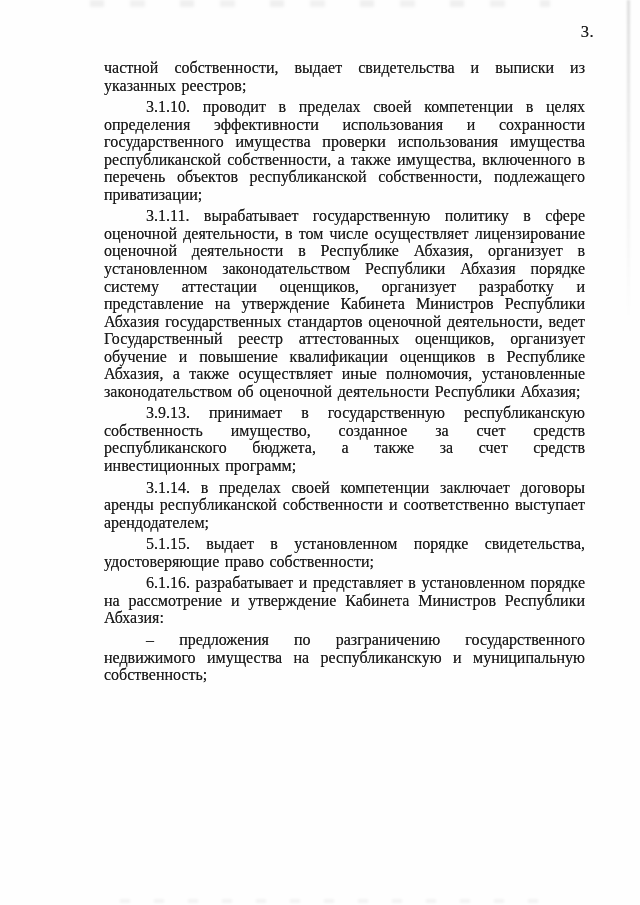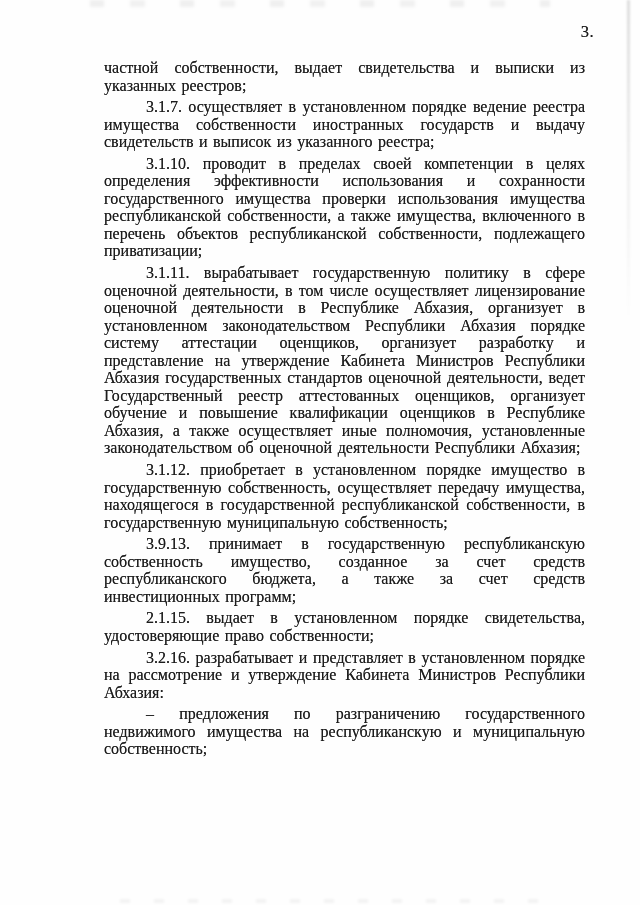--- a/index.html
+++ b/index.html
@@ -77,22 +77,21 @@
 
 <div class="page">
   <div class="artifact-top-smudge"></div>
   <div class="artifact-right-line"></div>
   <div class="artifact-bottom-smudge"></div>
 
   <div class="page-number">3.</div>
 
   <main class="document-body">
       <p class="para">частной собственности, выдает свидетельства и выписки из указанных реестров;</p>
-      <p class="para indent">3.1.7. осуществляет в установленном порядке ведение реестра имущества собственности иностранных государств и выдачу свидетельств и выписок из указанного реестра;</p>
       <p class="para indent">3.1.10. проводит в пределах своей компетенции в целях определения эффективности использования и сохранности государственного имущества проверки использования имущества республиканской собственности, а также имущества, включенного в перечень объектов республиканской собственности, подлежащего приватизации;</p>
       <p class="para indent">3.1.11. вырабатывает государственную политику в сфере оценочной деятельности, в том числе осуществляет лицензирование оценочной деятельности в Республике Абхазия, организует в установленном законодательством Республики Абхазия порядке систему аттестации оценщиков, организует разработку и представление на утверждение Кабинета Министров Республики Абхазия государственных стандартов оценочной деятельности, ведет Государственный реестр аттестованных оценщиков, организует обучение и повышение квалификации оценщиков в Республике Абхазия, а также осуществляет иные полномочия, установленные законодательством об оценочной деятельности Республики Абхазия;</p>
-      <p class="para indent">3.1.12. приобретает в установленном порядке имущество в государственную собственность, осуществляет передачу имущества, находящегося в государственной республиканской собственности, в государственную муниципальную собственность;</p>
       <p class="para indent">3.9.13. принимает в государственную республиканскую собственность имущество, созданное за счет средств республиканского бюджета, а также за счет средств инвестиционных программ;</p>
-      <p class="para indent">2.1.15. выдает в установленном порядке свидетельства, удостоверяющие право собственности;</p>
-      <p class="para indent">3.2.16. разрабатывает и представляет в установленном порядке на рассмотрение и утверждение Кабинета Министров Республики Абхазия:</p>
+      <p class="para indent">3.1.14. в пределах своей компетенции заключает договоры аренды республиканской собственности и соответственно выступает арендодателем;</p>
+      <p class="para indent">5.1.15. выдает в установленном порядке свидетельства, удостоверяющие право собственности;</p>
+      <p class="para indent">6.1.16. разрабатывает и представляет в установленном порядке на рассмотрение и утверждение Кабинета Министров Республики Абхазия:</p>
       <p class="para indent">– предложения по разграничению государственного недвижимого имущества на республиканскую и муниципальную собственность;</p>
     </main>
 </div>
 
 </body></html>

